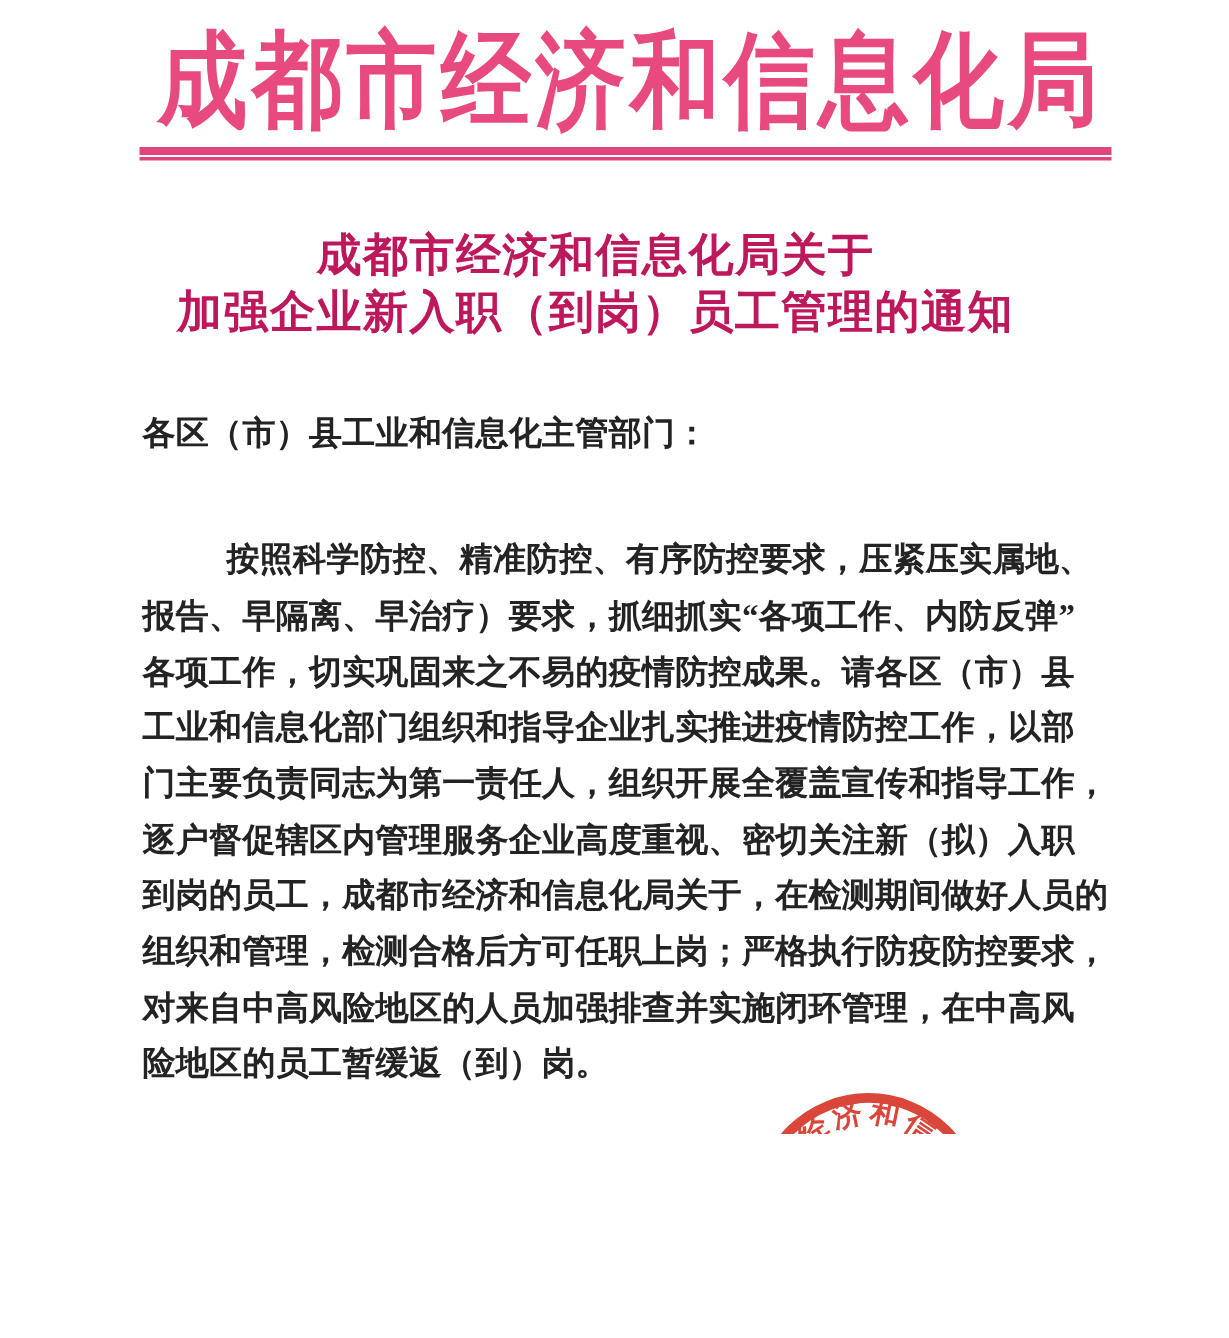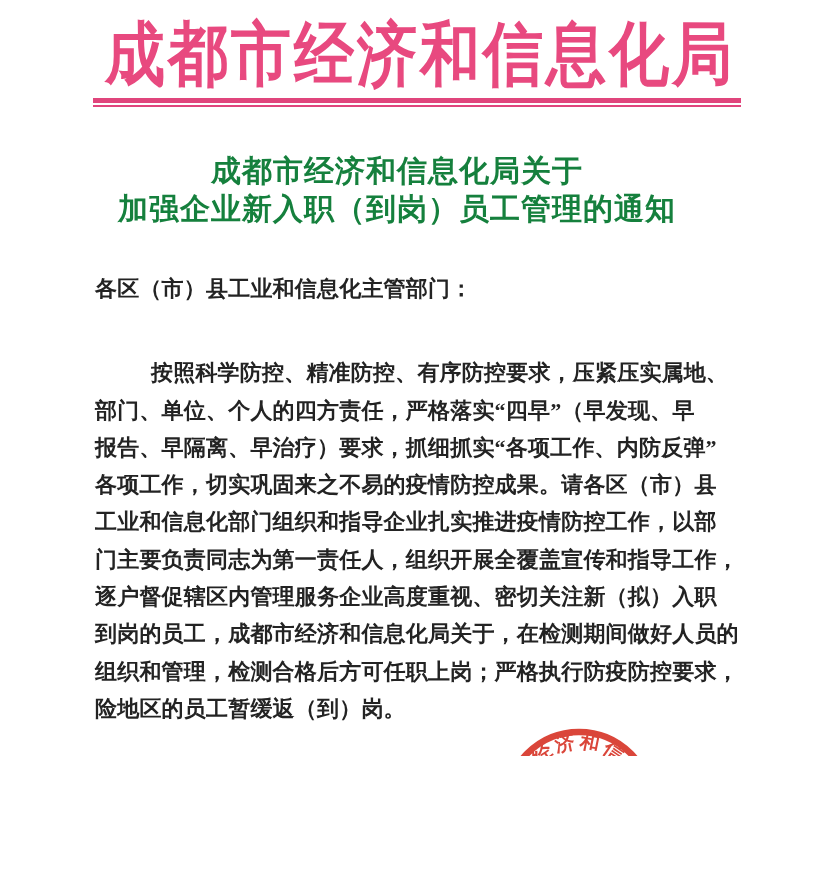--- a/index.html
+++ b/index.html
@@ -28,21 +28,21 @@
       #ffffff 5px, #ffffff 6.5px,
       #e0457c 6.5px, #e0457c 9px);
   }
   
   .doc-title {
     position:absolute; top:152px; left:70px; width:654px;
     text-align:center;
     font-size:30px; font-weight:700;
     line-height:38px;
     letter-spacing:1px;
-    color:#15803d;
+    color:#be185d;
     white-space:nowrap;
   }
   
   .body {
     position:absolute; top:270px; left:95px; width:624px;
     font-size:22px;
     line-height:37.3px;
     letter-spacing:0.2px;
     color:#232323;
     font-weight:bold;
@@ -88,28 +88,28 @@
   <div class="rule"></div>
 
   <div class="doc-title">
     <div>成都市经济和信息化局关于</div>
     <div>加强企业新入职（到岗）员工管理的通知</div>
   </div>
 
   <div class="body">
     <div class="line">各区（市）县工业和信息化主管部门：</div>
     <div class="line indent">按照科学防控、精准防控、有序防控要求，压紧压实属地、</div>
-    <div class="line">部门、单位、个人的四方责任，严格落实“四早”（早发现、早</div>
     <div class="line">报告、早隔离、早治疗）要求，抓细抓实“各项工作、内防反弹”</div>
     <div class="line">各项工作，切实巩固来之不易的疫情防控成果。请各区（市）县</div>
     <div class="line">工业和信息化部门组织和指导企业扎实推进疫情防控工作，以部</div>
     <div class="line">门主要负责同志为第一责任人，组织开展全覆盖宣传和指导工作，</div>
     <div class="line">逐户督促辖区内管理服务企业高度重视、密切关注新（拟）入职</div>
     <div class="line">到岗的员工，成都市经济和信息化局关于，在检测期间做好人员的</div>
     <div class="line">组织和管理，检测合格后方可任职上岗；严格执行防疫防控要求，</div>
+    <div class="line">对来自中高风险地区的人员加强排查并实施闭环管理，在中高风</div>
     <div class="line">险地区的员工暂缓返（到）岗。</div>
     <div class="line indent">特此通知。</div>
   </div>
 
   <div class="sig-agency">成都市经济和信息化局</div>
   <div class="sig-date">2021 年 8 月 9 日</div>
 
   <svg class="seal" viewBox="0 0 160 160" xmlns="http://www.w3.org/2000/svg">
     <defs>
       <path id="ringPath" d="M 26.4,99.5 A 57 57 0 1 1 133.6,99.5" fill="none"></path>

